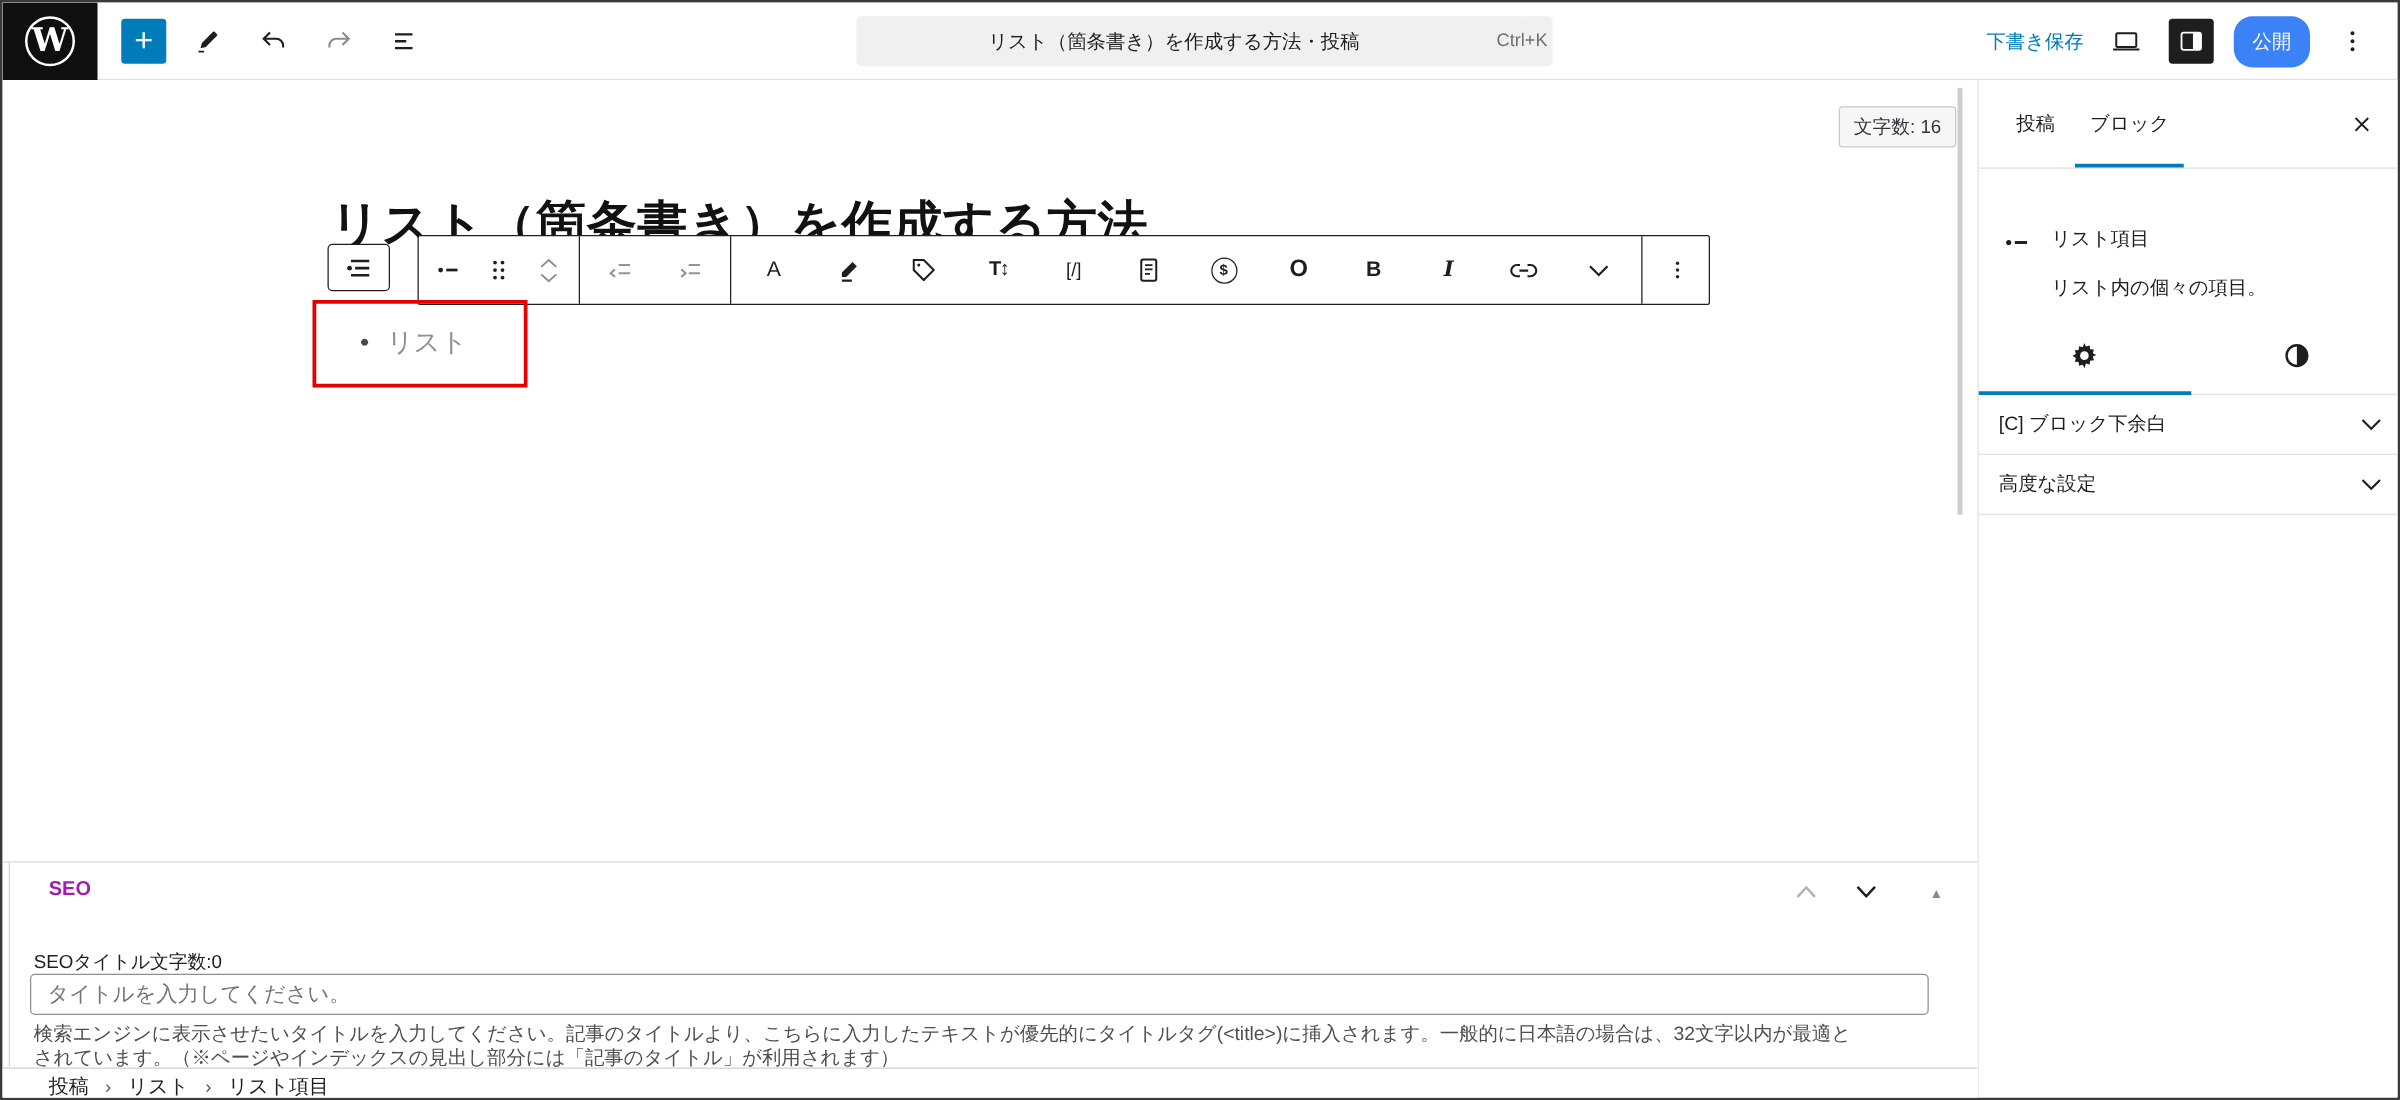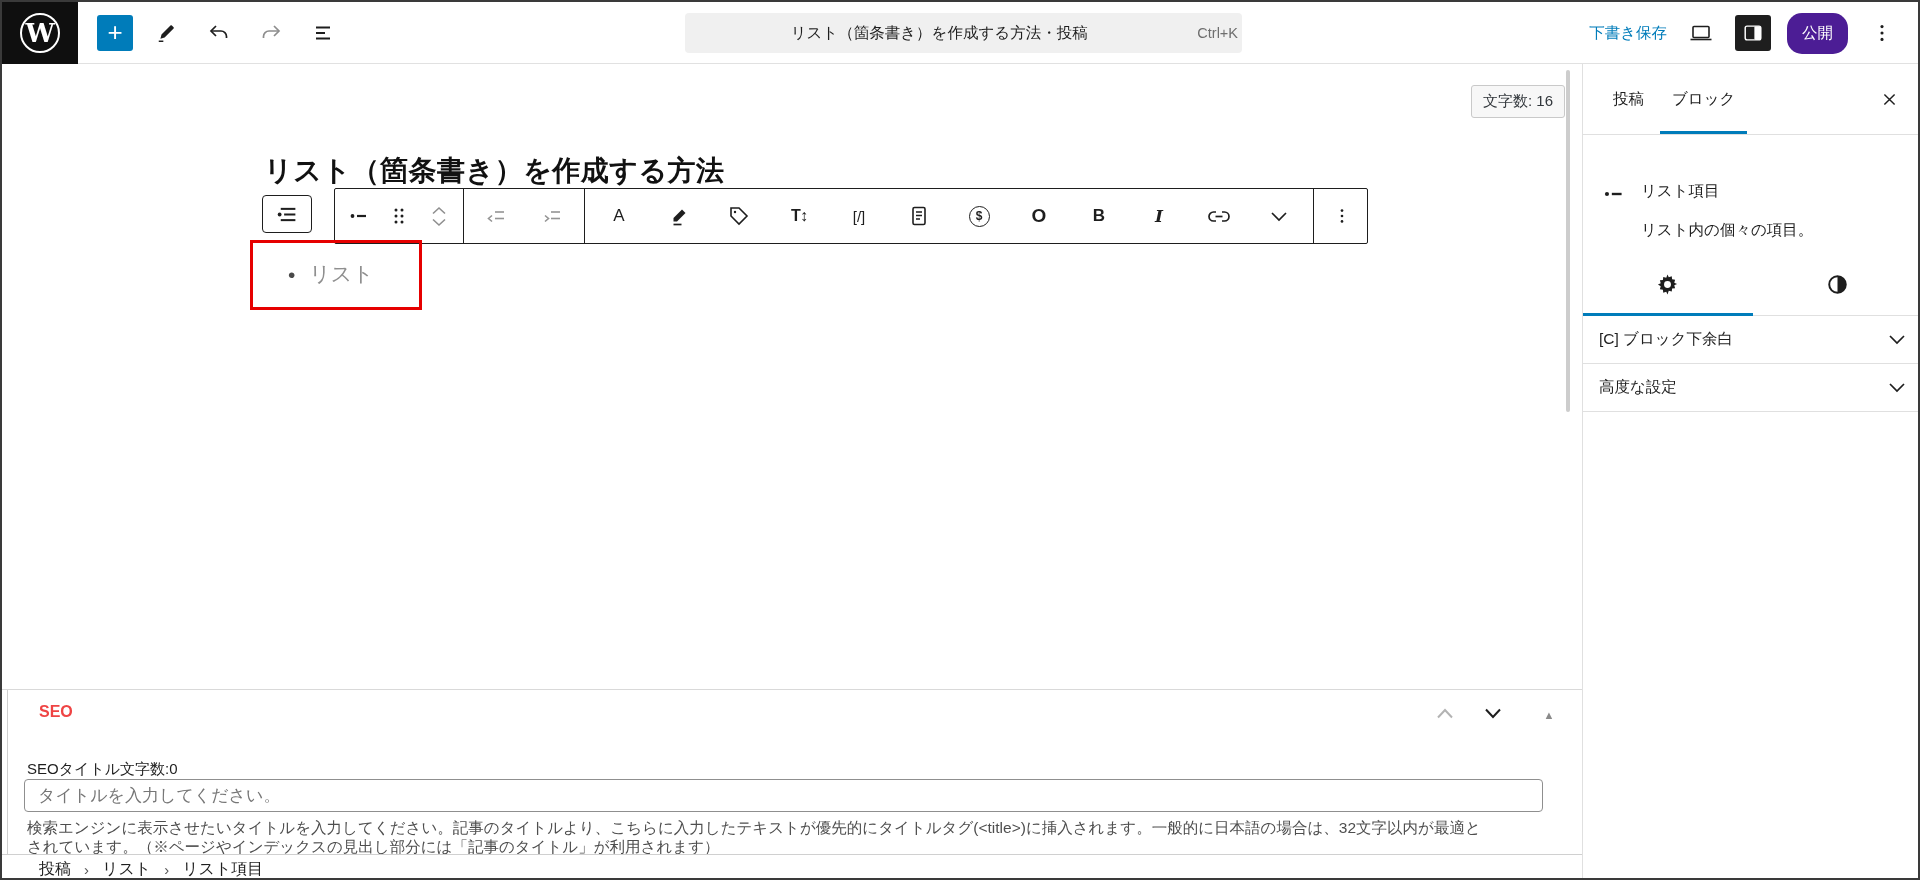--- a/index.html
+++ b/index.html
@@ -15,26 +15,26 @@
   .ibtn{width:36px;height:36px;display:flex;align-items:center;justify-content:center;border-radius:3px;background:transparent;border:none;padding:0;cursor:pointer;}
   .btn-inserter{background:#007cba;color:#fff;}
   .btn-inserter span{font-size:26px;line-height:1;margin-top:-3px;}
   .doc-pill{position:absolute;left:683px;top:11px;width:557px;height:40px;background:#f0f0f0;border-radius:4px;
             display:flex;align-items:center;padding:0 4px;cursor:pointer;}
   .doc-title{flex:1;text-align:center;font-size:15.5px;color:#1e1e1e;white-space:nowrap;overflow:hidden;}
   .shortcut{color:#6e6e6e;font-size:14.5px;margin-left:8px;}
   .tb-right{position:absolute;right:18px;top:0;height:62px;display:flex;align-items:center;gap:16px;}
   .save-draft{color:#007cba;font-size:15.5px;cursor:pointer;white-space:nowrap;}
   .btn-toggle{background:#1e1e1e;}
-  .btn-publish{height:41px;padding:0 15px;background:#4c1d95;color:#fff;font-size:15.5px;border:none;border-radius:15px;cursor:pointer;white-space:nowrap;}
+  .btn-publish{height:41px;padding:0 15px;background:#3b82f6;color:#fff;font-size:15.5px;border:none;border-radius:15px;cursor:pointer;white-space:nowrap;}
   
   .canvas{position:absolute;left:0;top:62px;width:1580px;height:625px;background:#fff;overflow:hidden;}
   .char-badge{position:absolute;left:1469px;top:21px;padding:6px 11px;background:#f7f7f7;border:1px solid #c9c9c9;border-radius:3px;
               font-size:15px;color:#32373c;white-space:nowrap;}
-  .post-title{position:absolute;left:262px;top:88px;font-size:28px;font-weight:700;color:#111;white-space:nowrap;z-index:1;letter-spacing:0.5px;}
+  .post-title{position:absolute;left:262px;top:88px;font-size:40px;font-weight:700;color:#111;white-space:nowrap;z-index:1;letter-spacing:0.5px;}
   .parent-btn{position:absolute;left:260px;top:131px;width:50px;height:38px;background:#fff;border:1.5px solid #1e1e1e;border-radius:4px;
               display:flex;align-items:center;justify-content:center;z-index:3;cursor:pointer;}
   .block-toolbar{position:absolute;left:332px;top:124px;width:1034px;height:56px;background:#fff;border:1.5px solid #1e1e1e;border-radius:2px;
                  display:flex;align-items:stretch;z-index:2;}
   .tb-group{display:flex;align-items:center;border-right:1px solid #1e1e1e;padding:0 4px;}
   .tb-group:last-child{border-right:none;flex:1;justify-content:center;padding:0;}
   .t-btn{height:100%;display:flex;align-items:center;justify-content:center;background:none;border:none;padding:0;cursor:pointer;}
   .g-a .t-btn{width:40px;}
   .g-b .t-btn{width:56px;}
   .g-c .t-btn{width:60px;}
@@ -63,21 +63,21 @@
   .bc-title{font-size:15.5px;color:#1e1e1e;margin:0 0 18px 0;}
   .bc-desc{font-size:15.5px;color:#1e1e1e;}
   .sb-subtabs{height:62px;display:flex;border-bottom:1px solid #e0e0e0;}
   .subtab{flex:1;display:flex;align-items:center;justify-content:center;position:relative;cursor:pointer;}
   .subtab.active::after{content:"";position:absolute;left:0;right:0;bottom:-1px;height:3.5px;background:#007cba;}
   .sb-panel{height:48px;display:flex;align-items:center;justify-content:space-between;padding:0 16px;border-bottom:1px solid #e0e0e0;
             font-size:15.5px;color:#1e1e1e;cursor:pointer;}
   
   .seo-area{position:absolute;left:0;top:687px;width:1580px;height:193px;background:#fff;border-top:1px solid #d9d9d9;}
   .seo-edge{position:absolute;left:5px;top:0;height:164px;border-left:1px solid #cfcfcf;}
-  .seo-heading{position:absolute;left:37px;top:13px;font-size:16px;font-weight:700;color:#ef4444;}
+  .seo-heading{position:absolute;left:37px;top:13px;font-size:16px;font-weight:700;color:#a21caf;}
   .seo-ctrl{position:absolute;top:10px;width:30px;height:26px;display:flex;align-items:center;justify-content:center;background:none;border:none;cursor:pointer;}
   .seo-up{left:1428px;}
   .seo-down{left:1476px;}
   .seo-tri{left:1532px;font-size:11px;color:#8a8a8a;top:12px;}
   .seo-label{position:absolute;left:25px;top:70px;font-size:15px;color:#1e1e1e;text-align:center;}
   .seo-input{position:absolute;left:22px;top:89px;width:1519px;height:33px;border:1px solid #8f8f8f;border-radius:4px;padding:0 13px;
              font-size:17px;color:#1e1e1e;font-family:"Liberation Sans",sans-serif;background:#fff;}
   .seo-input::placeholder{color:#767676;opacity:1;}
   .seo-desc{position:absolute;left:25px;top:128px;width:1535px;height:37px;overflow:hidden;font-size:15.5px;line-height:19px;color:#4e4e4e;}
   .seo-desc div{white-space:nowrap;}

